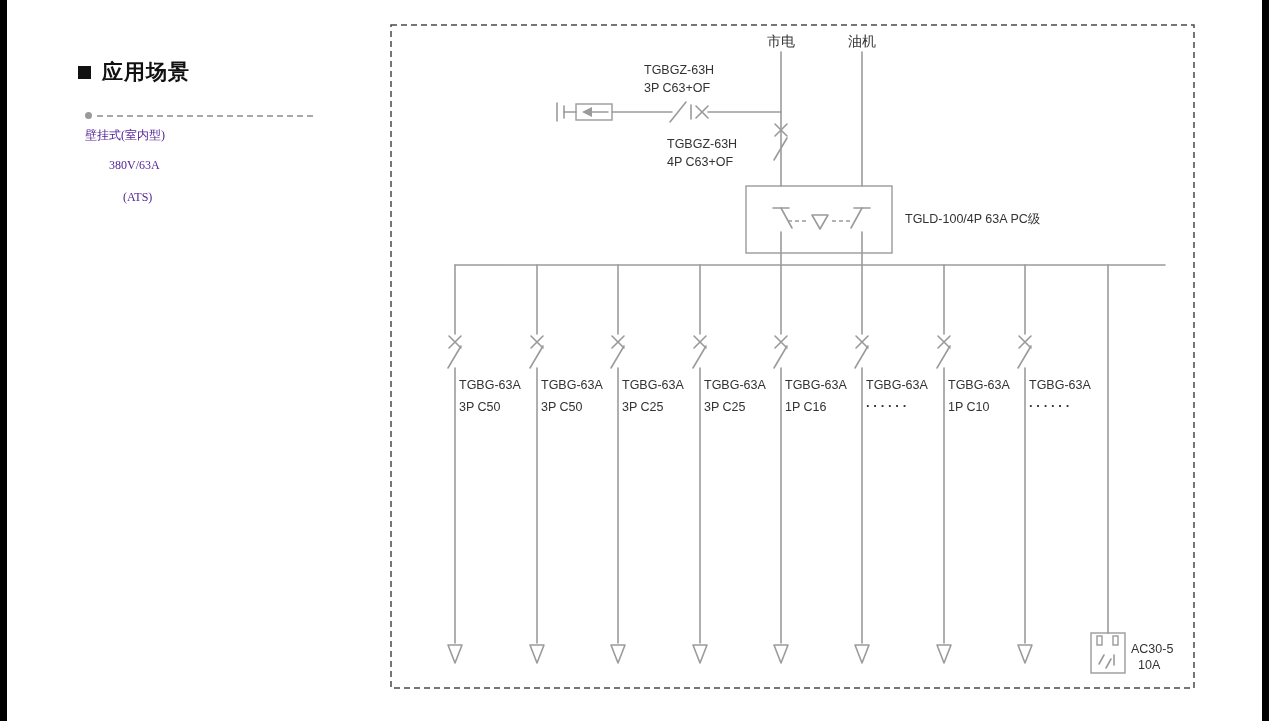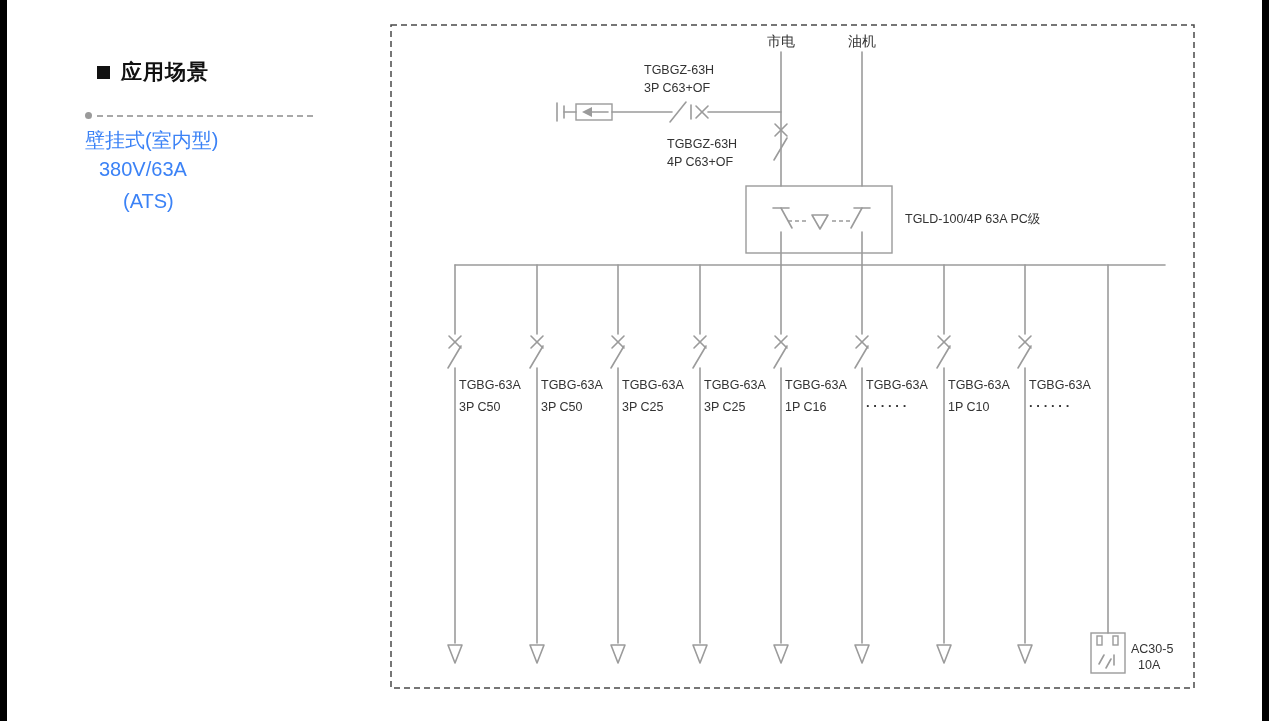--- a/index.html
+++ b/index.html
@@ -4,29 +4,29 @@
 <style>
   html,body { margin:0; padding:0; background:#ffffff; }
   body { font-family:"Liberation Sans","DejaVu Sans",sans-serif; }
   #stage { position:relative; width:1269px; height:721px; background:#ffffff; overflow:hidden; }
 
   .edge-bar { position:absolute; top:0; height:721px; background:#000; }
   #edge-left { left:0; width:7px; }
   #edge-right { right:0; width:7px; }
 
   
-  #heading { position:absolute; left:97px; top:58px; display:flex; align-items:center; gap:11px;
+  #heading { position:absolute; left:78px; top:58px; display:flex; align-items:center; gap:11px;
              font-size:21px; font-weight:bold; color:#111; letter-spacing:1px; }
   #heading .bullet { width:13px; height:13px; background:#111; flex:0 0 auto; }
   #rule { position:absolute; left:85px; top:110px; width:228px; height:10px; }
   #rule .dot { position:absolute; left:0; top:2px; width:7px; height:7px; border-radius:50%; background:#9a9a9a; }
   #rule .dash { position:absolute; left:12px; right:0; top:5px; border-top:2px dashed #a8a8a8; }
-  .lp-line { position:absolute; font-size:20px; color:#3b82f6; }
+  .lp-line { position:absolute; font-size:12px; color:#4c1d95;font-family:Liberation Serif, serif; }
   #lp1 { left:85px;  top:127px; }
-  #lp2 { left:99px;  top:158px; }
+  #lp2 { left:109px;  top:158px; }
   #lp3 { left:109px; top:190px;margin-left:14px; }
 
   
   #diagram { position:absolute; left:0; top:0; }
   .w  { stroke:#9b9b9b; stroke-width:1.6; fill:none; stroke-linecap:round; stroke-linejoin:round; }
   .wd { stroke:#9b9b9b; stroke-width:1.4; fill:none; stroke-dasharray:4 3; }
   .frame { stroke:#4a4a4a; stroke-width:1.5; fill:none; stroke-dasharray:6 4; }
   .box { stroke:#9b9b9b; stroke-width:1.4; fill:none; }
   text { fill:#333; }
   .lbl  { font-size:12.5px; }

